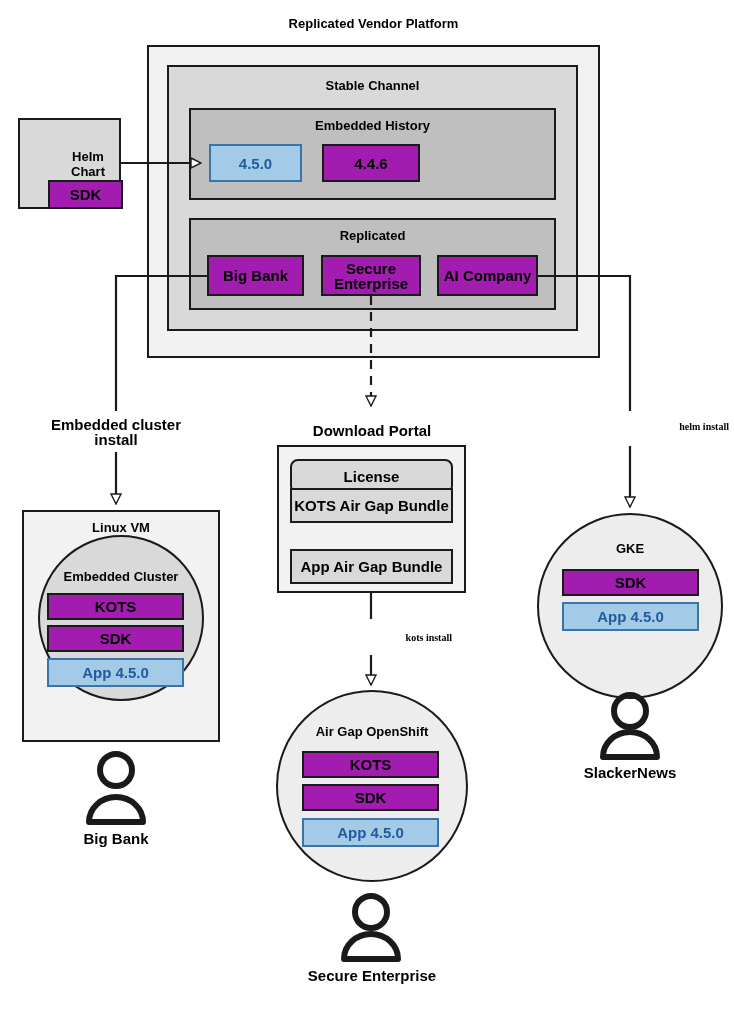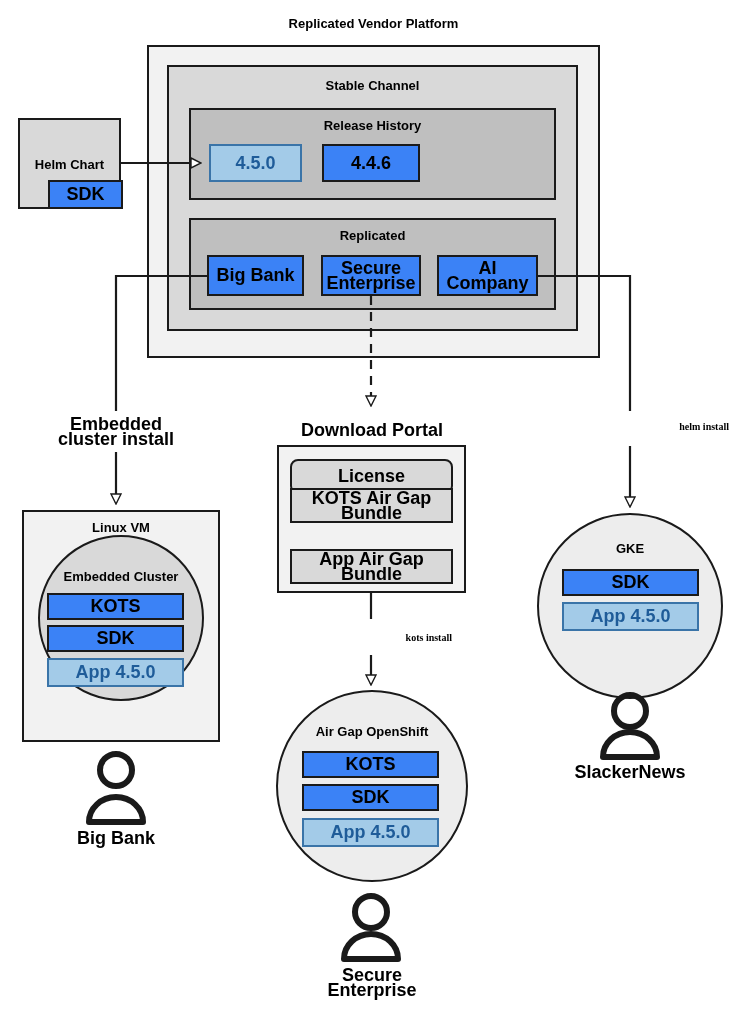--- a/index.html
+++ b/index.html
@@ -9,32 +9,32 @@
     color:#000000;
   }
   .abs{position:absolute;box-sizing:border-box;}
   .ctr{display:flex;align-items:center;justify-content:center;text-align:center;}
 
   
   .box{border:2px solid #1a1a1a;box-sizing:border-box;}
   .lvl0{background:#f2f2f2;}
   .lvl1{background:#d9d9d9;}
   .lvl2{background:#bfbfbf;}
-  .white{background:#3b82f6;}
+  .white{background:#a21caf;}
   .gray{background:#d9d9d9;}
   .blue{background:#a3cbe8;border-color:#3a74a8;color:#1f5c99;}
 
   .grp-title{
     position:absolute;left:0;right:0;text-align:center;
     font-weight:bold;font-size:13px;line-height:16px;color:#000;
   }
   .diagram-title{
     font-weight:bold;font-size:13px;line-height:16px;text-align:center;
   }
-  .lbl{font-weight:bold;font-size:18px;line-height:15px;text-align:center;}
+  .lbl{font-weight:bold;font-size:15px;line-height:15px;text-align:center;}
   .lbl-mono{
     font-family:Liberation Serif, serif;
     font-weight:bold;font-size:10px;line-height:17px;text-align:right;
   }
   .boxlabel{font-weight:bold;font-size:13px;line-height:15px;}
 
   svg.overlay{position:absolute;left:0;top:0;width:734px;height:1026px;pointer-events:none;}
 
   .circle{border:2px solid #1a1a1a;border-radius:50%;box-sizing:border-box;}
   .circle-lt{background:#ededed;}
@@ -44,34 +44,34 @@
 <body>
 
 <div class="abs diagram-title" style="left:147px;top:16px;width:453px;">Replicated Vendor Platform</div>
 
 <div class="abs box lvl0" style="left:147px;top:45px;width:453px;height:313px;"></div>
 
 <div class="abs box lvl1" style="left:167px;top:65px;width:411px;height:266px;"></div>
 <div class="grp-title" style="left:167px;top:78px;width:411px;">Stable Channel</div>
 
 <div class="abs box lvl2" style="left:189px;top:108px;width:367px;height:92px;"></div>
-<div class="grp-title" style="left:189px;top:118px;width:367px;">Release History</div>
+<div class="grp-title" style="left:189px;top:118px;width:367px;">Embedded History</div>
 
 <div class="abs box blue ctr lbl" style="left:209px;top:144px;width:93px;height:38px;">4.5.0</div>
 <div class="abs box white ctr lbl" style="left:322px;top:144px;width:98px;height:38px;">4.4.6</div>
 
 <div class="abs box lvl2" style="left:189px;top:218px;width:367px;height:92px;"></div>
 <div class="grp-title" style="left:189px;top:228px;width:367px;">Replicated</div>
 
 <div class="abs box white ctr lbl" style="left:207px;top:255px;width:97px;height:41px;">Big Bank</div>
 <div class="abs box white ctr lbl" style="left:321px;top:255px;width:100px;height:41px;">Secure Enterprise</div>
 <div class="abs box white ctr lbl" style="left:437px;top:255px;width:101px;height:41px;">AI Company</div>
 
 <div class="abs box lvl1" style="left:18px;top:118px;width:103px;height:91px;"></div>
-<div class="abs boxlabel ctr" style="left:18px;top:155px;width:103px;height:18px;">Helm Chart</div>
+<div class="abs boxlabel ctr" style="left:18px;top:155px;width:103px;height:18px;padding-left:37px;">Helm Chart</div>
 <div class="abs box white ctr lbl" style="left:48px;top:180px;width:75px;height:29px;">SDK</div>
 
 <div class="abs lbl" style="left:48px;top:417px;width:136px;">Embedded cluster install</div>
 
 <div class="abs lbl" style="left:292px;top:423px;width:160px;">Download Portal</div>
 
 <div class="abs lbl-mono" style="left:559px;top:418px;width:170px;">helm install</div>
 
 <div class="abs lbl-mono" style="left:292px;top:629px;width:160px;">kots install</div>
 

